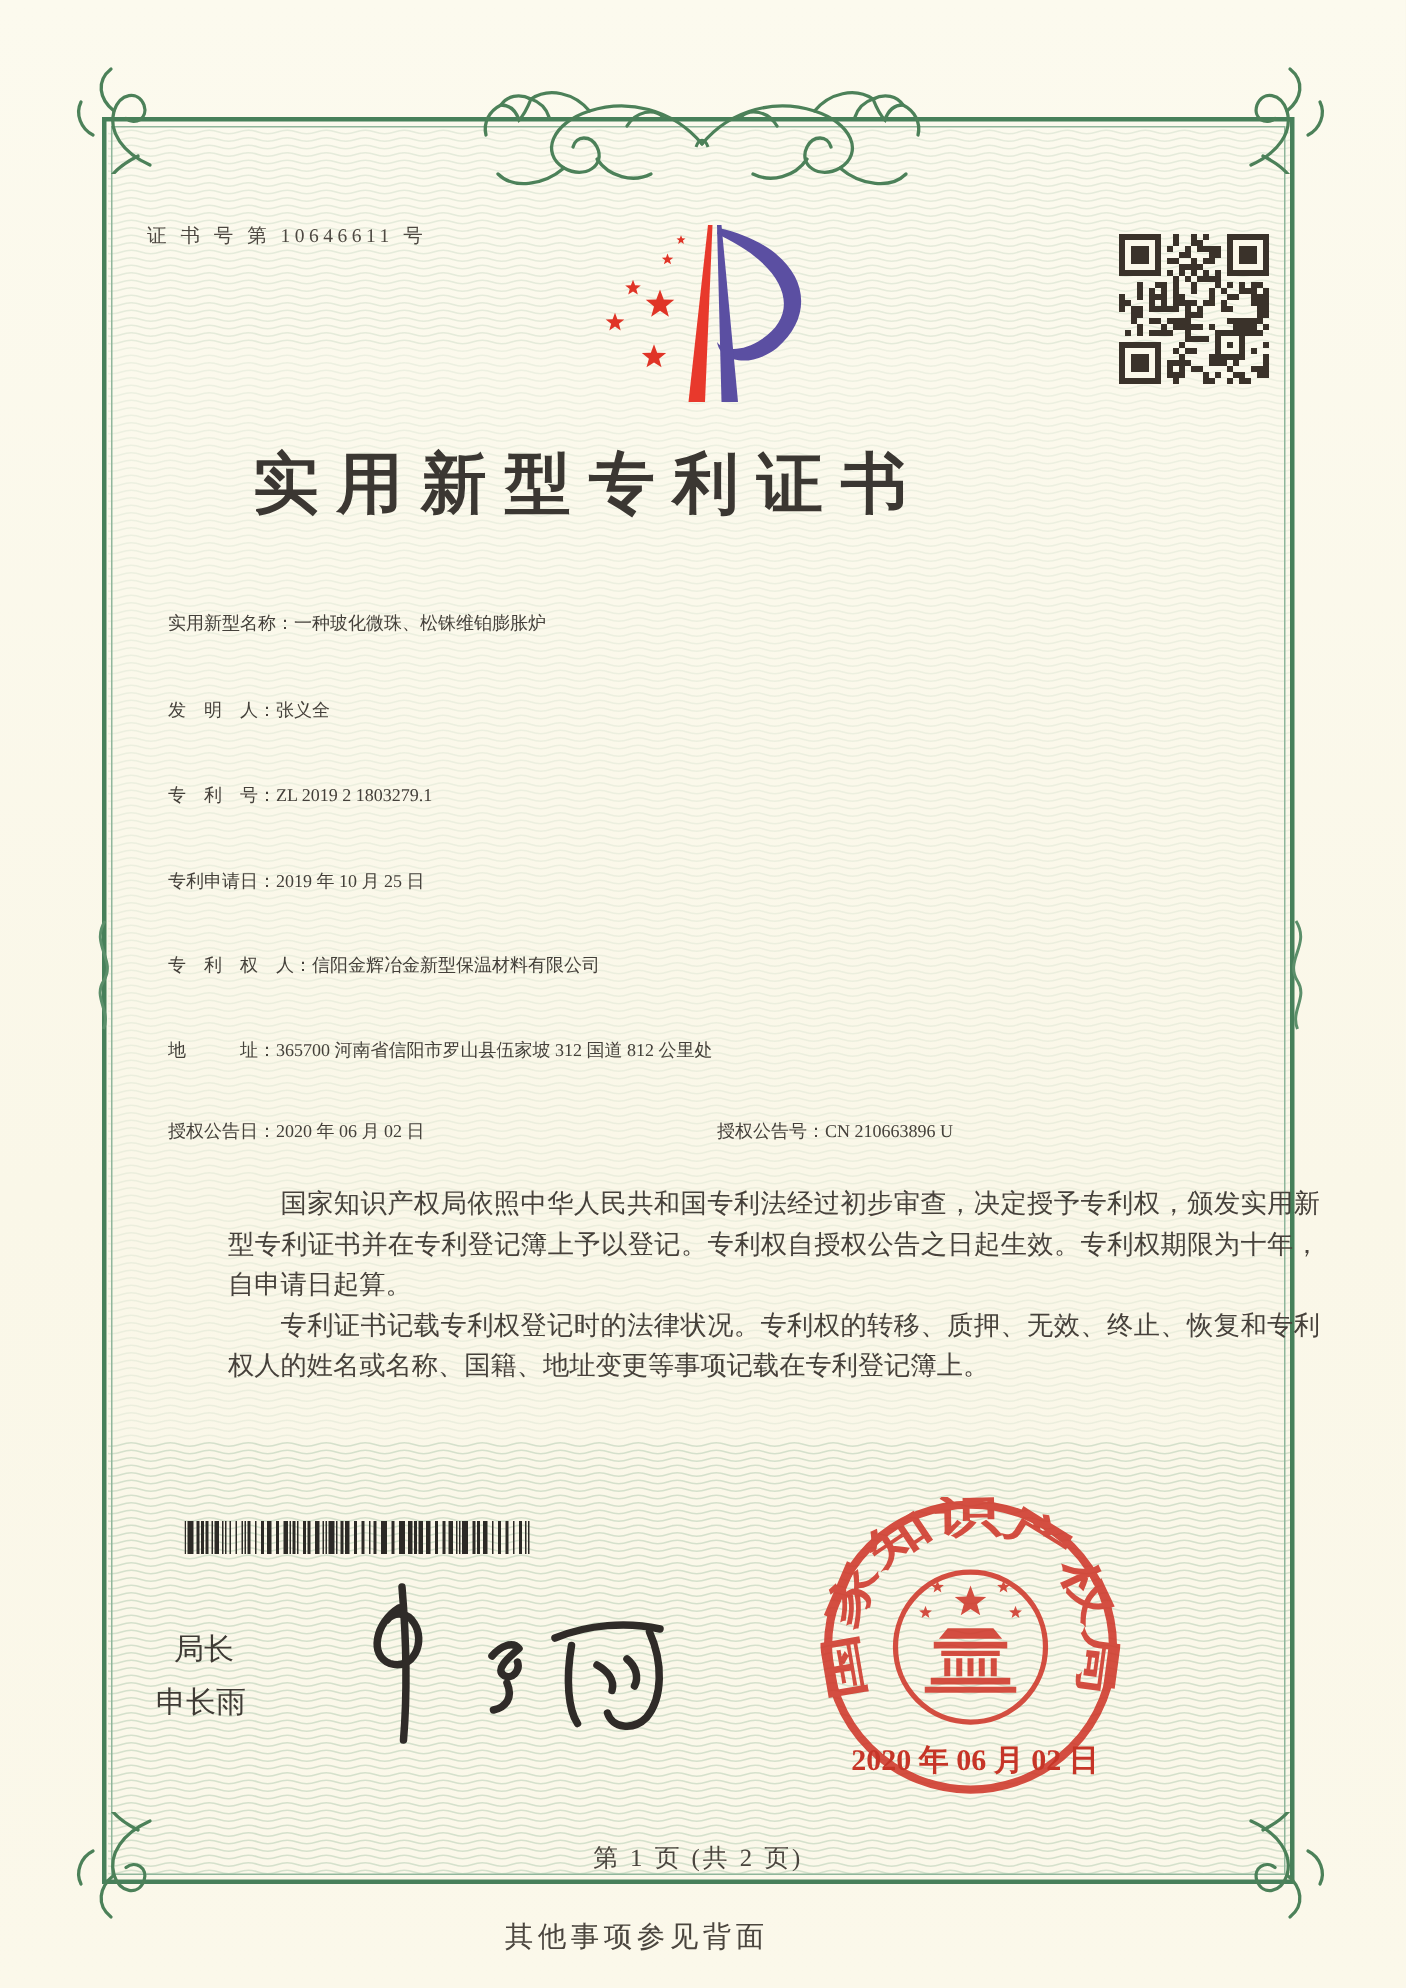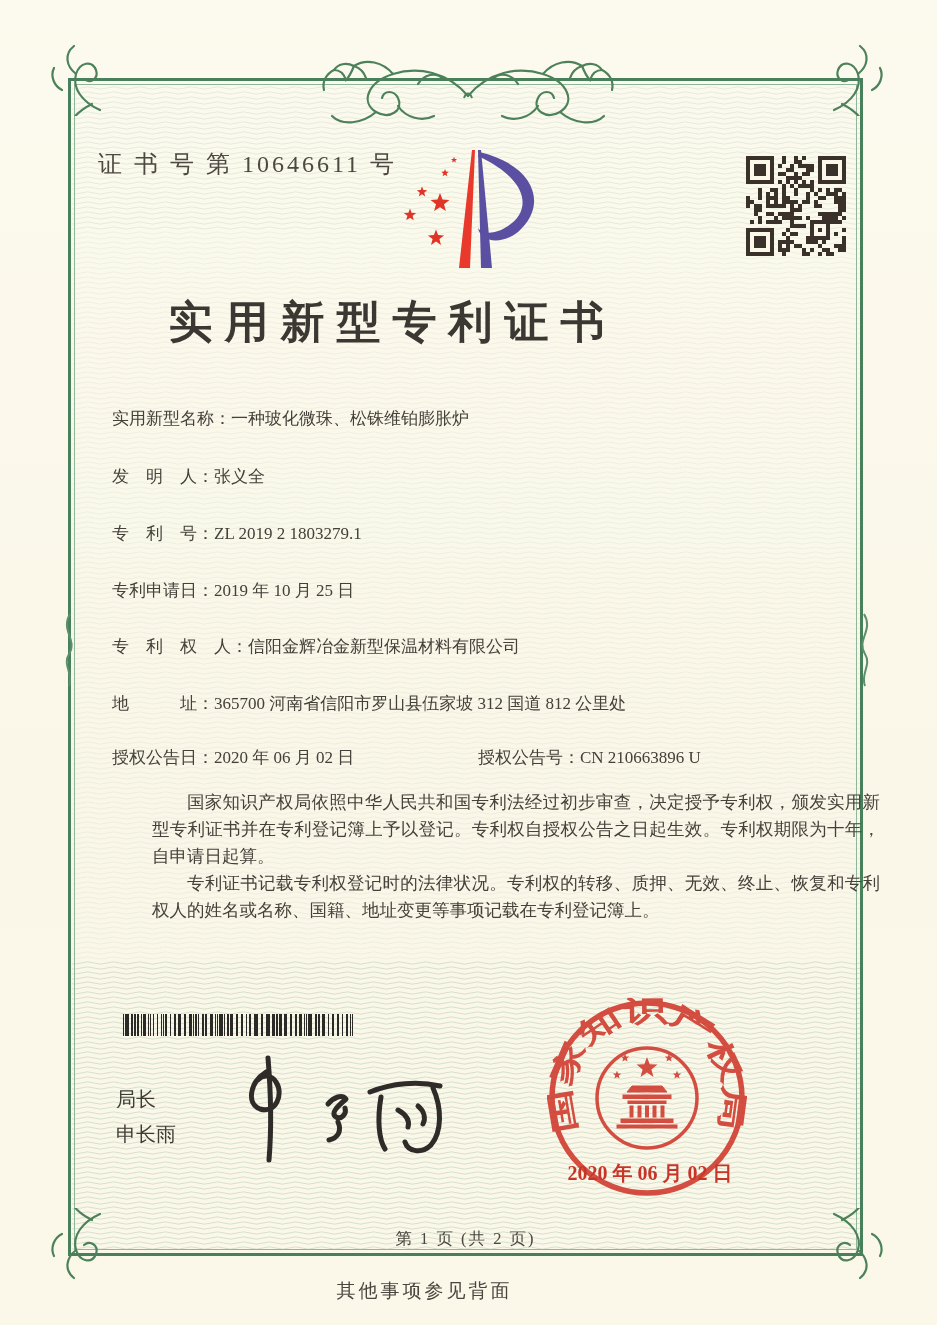--- a/index.html
+++ b/index.html
@@ -6,35 +6,35 @@
   body{width:937px;height:1325px;background:#fbf8ea;position:relative;overflow:hidden;
        font-family:"Liberation Serif","DejaVu Serif",serif;color:#45403a;}
   .page{position:absolute;inset:0;background:linear-gradient(180deg,#fcfaee 0%,#faf7e8 60%,#fbf8ea 100%);}
   
   .frame-outer{position:absolute;left:68px;top:78px;width:795px;height:1178px;
        border:3px solid #47805a;box-sizing:border-box;}
   .frame-inner{position:absolute;inset:3px;border:1px solid #8fb69b;}
   
   #guilloche{position:absolute;left:72px;top:82px;pointer-events:none;}
   .orn{position:absolute;pointer-events:none;}
-  .cert-no{position:absolute;left:98px;top:148px;font-size:24px;letter-spacing:3px;color:#4d4841;}
+  .cert-no{position:absolute;left:98px;top:148px;font-size:13px;letter-spacing:3px;color:#4d4841;}
   .qr{position:absolute;left:746px;top:156px;}
   .logo{position:absolute;left:378px;top:140px;}
   .title{position:absolute;left:68px;top:293px;width:649px;text-align:center;
          font-size:44px;font-weight:600;letter-spacing:12px;color:#3b3732;}
-  .field-row{position:absolute;left:112px;font-size:17px;white-space:nowrap;color:#45403a;}
+  .field-row{position:absolute;left:112px;font-size:12px;white-space:nowrap;color:#45403a;}
   .field-row .lab{color:#44403a;}
   .field-row .val{color:#44403a;}
   .pair{position:absolute;top:0;white-space:nowrap;}
   .body-text{position:absolute;left:112px;top:789px;width:728px;font-size:17.5px;
              line-height:27px;text-align:justify;color:#46413b;margin-left:40px;}
   .body-text p{margin:0;text-indent:2em;}
   .barcode{position:absolute;left:123px;top:1014px;}
   .director-label{position:absolute;left:116px;top:1086px;font-size:20px;color:#3f3b35;}
-  .director-name{position:absolute;left:116px;top:1121px;font-size:20px;color:#3f3b35;}
+  .director-name{position:absolute;left:104px;top:1121px;font-size:20px;color:#3f3b35;}
   .signature{position:absolute;left:228px;top:1052px;}
   .seal{position:absolute;left:547px;top:998px;}
   .seal-date{position:absolute;left:545px;top:1160px;width:210px;text-align:center;
              font-size:20px;color:#c63527;font-weight:600;}
   .page-footer{position:absolute;left:68px;top:1228px;width:795px;text-align:center;
                font-size:16.5px;color:#4a453e;letter-spacing:2px;}
   .back-note{position:absolute;left:0;top:1278px;width:849px;text-align:center;
              font-size:19px;color:#4a453e;letter-spacing:3px;}
 </style>
 </head>

